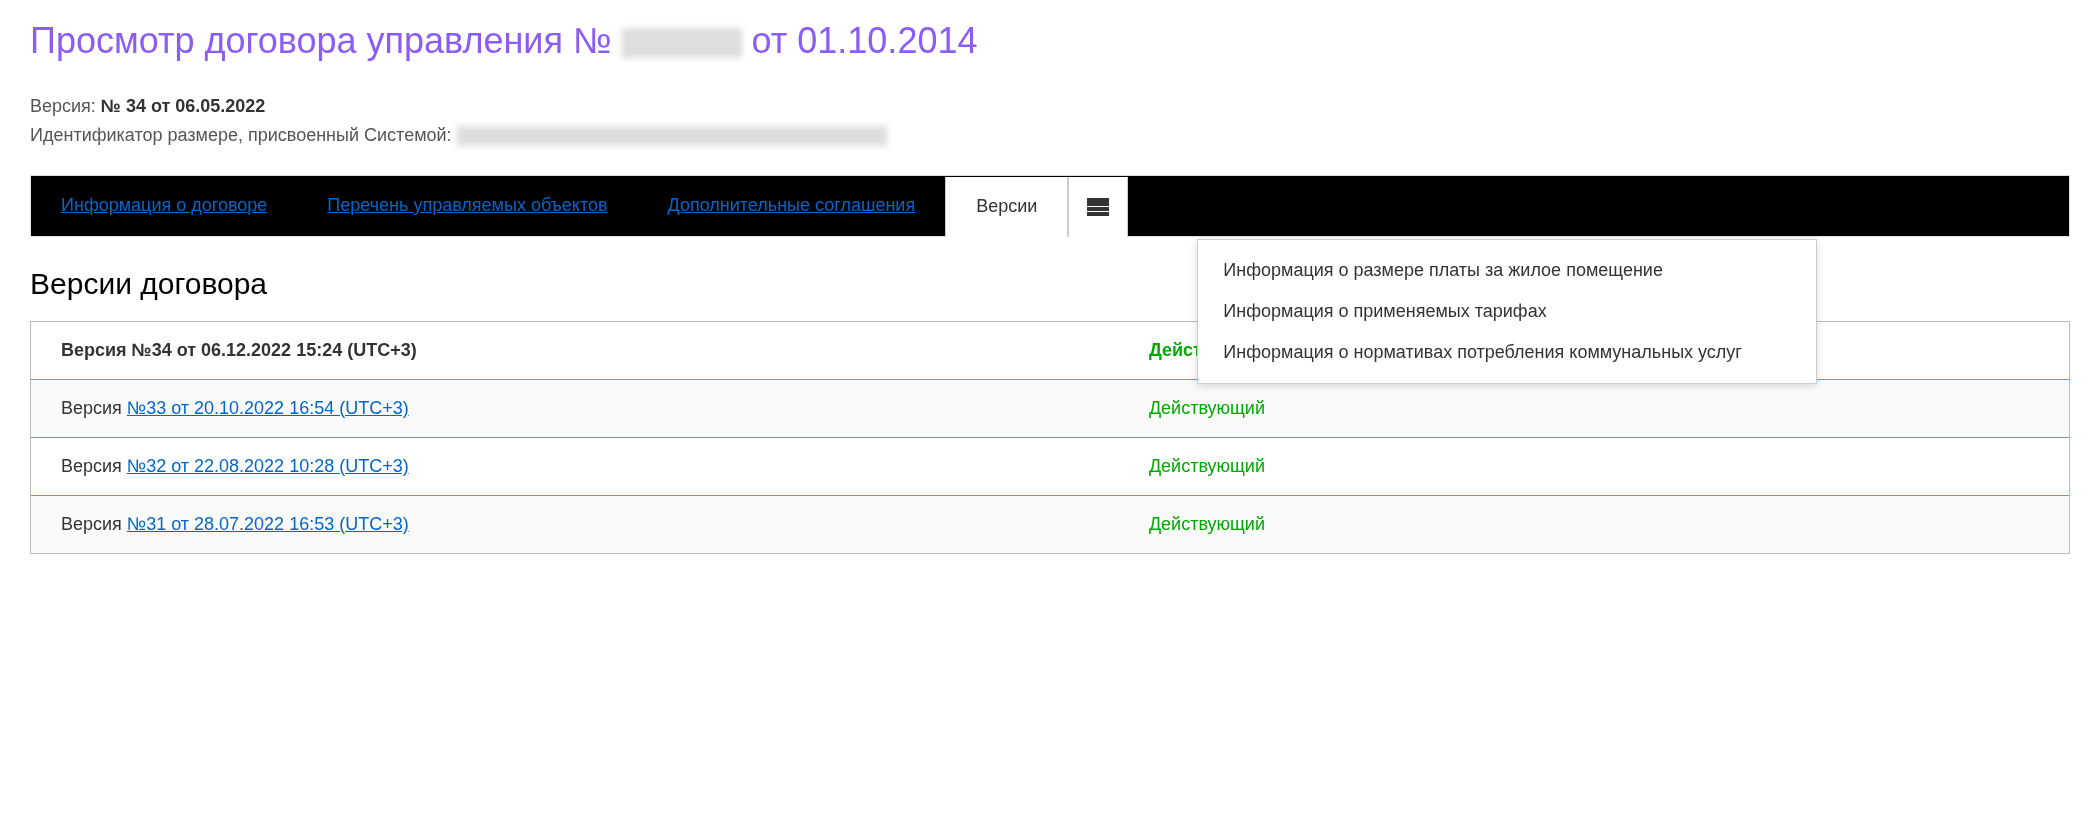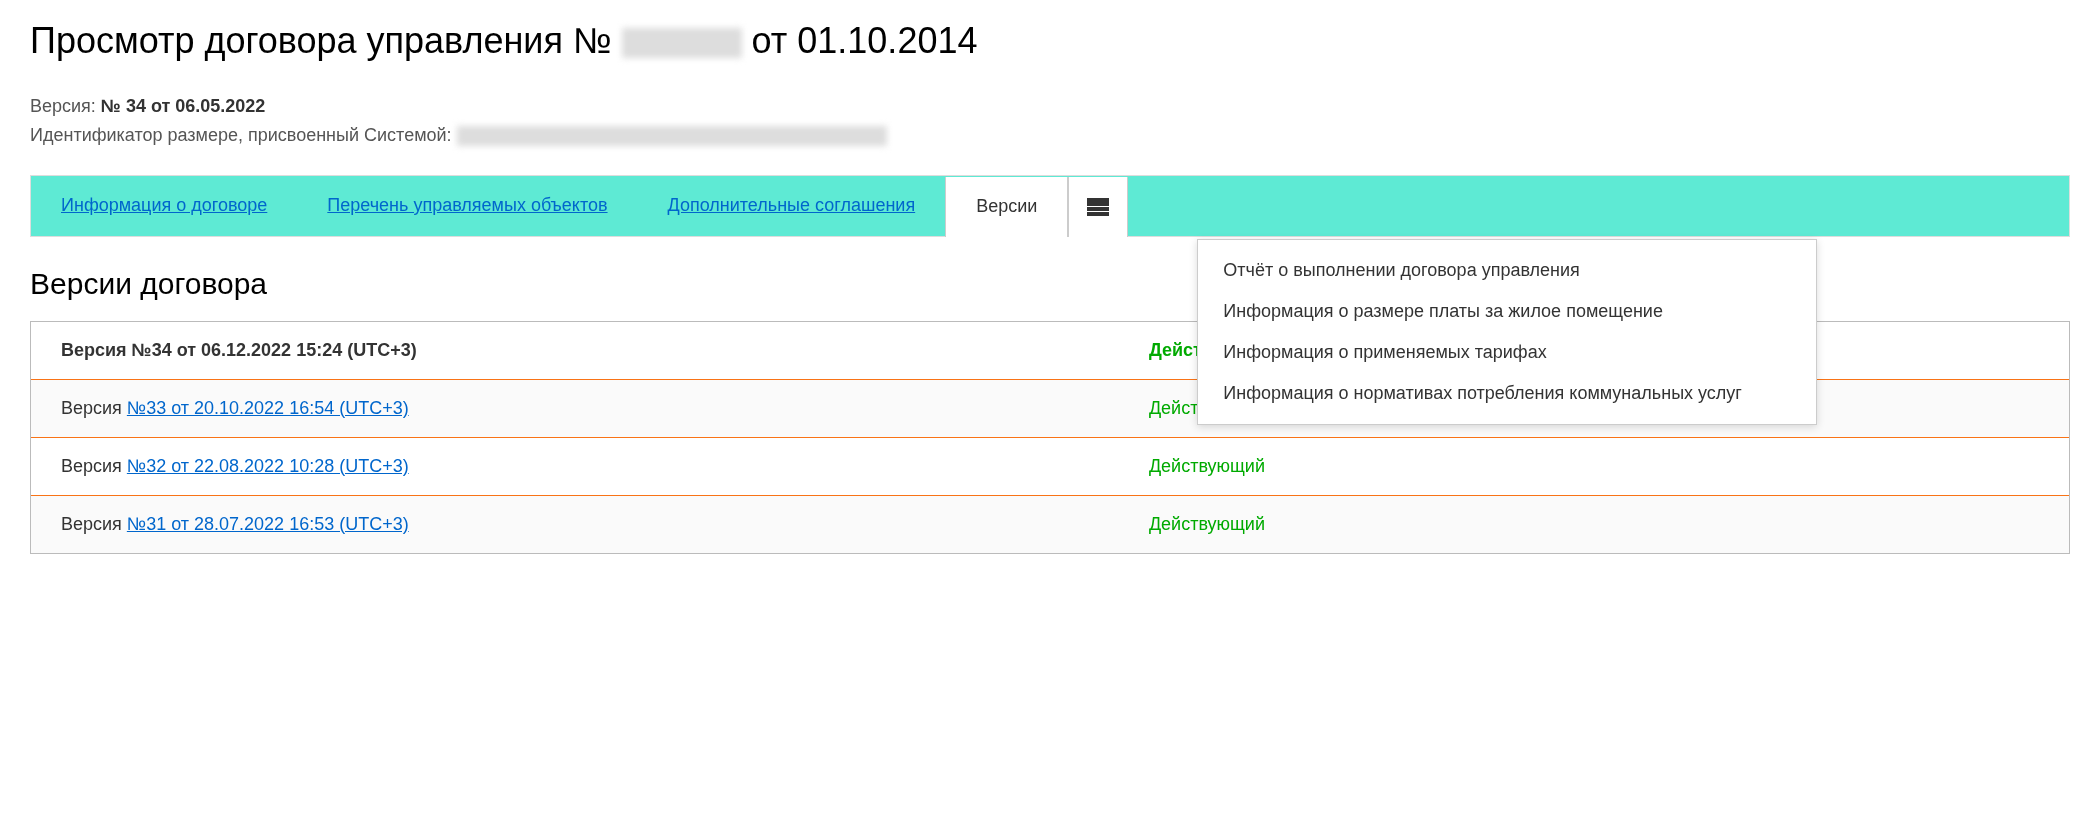--- a/index.html
+++ b/index.html
@@ -10,21 +10,21 @@
     body {
       font-family: Arial, Helvetica, sans-serif;
       font-size: 18px;
       color: #333;
       background: #fff;
       padding: 20px 30px;
     }
     .page-title {
       font-size: 36px;
       font-weight: normal;
-      color: #000000;
+      color: #8b5cf6;
       margin-bottom: 30px;
     }
     .page-title .redacted {
       display: inline-block;
       width: 120px;
       height: 30px;
       background: #ddd;
       vertical-align: middle;
       filter: blur(3px);
     }
@@ -46,21 +46,21 @@
     .meta-redacted {
       display: inline-block;
       width: 430px;
       height: 20px;
       background: #ddd;
       vertical-align: middle;
       filter: blur(3px);
     }
     .tabs-container {
       position: relative;
-      background: #5eead4;
+      background: #000000;
       border: 1px solid #ddd;
       display: flex;
       align-items: stretch;
       padding: 0;
       height: 62px;
     }
     .tab {
       padding: 20px 30px;
       color: #0066cc;
       text-decoration: underline;
@@ -183,21 +183,20 @@
   <div class="tab">Дополнительные соглашения</div>
   <div class="tab active">Версии</div>
   <div class="tab menu">
     <div class="hamburger-icon">
       <div></div>
         <div></div>
         <div></div>
         <div></div>
     </div>
     <div class="dropdown-menu">
-      <div class="dropdown-item">Отчёт о выполнении договора управления</div>
       <div class="dropdown-item">Информация о размере платы за жилое помещение</div>
       <div class="dropdown-item">Информация о применяемых тарифах</div>
       <div class="dropdown-item">Информация о нормативах потребления коммунальных услуг</div>
     </div>
   </div>
   <div class="spacer"></div>
 </div>
 
 <h2 class="section-title">Версии договора</h2>
 

